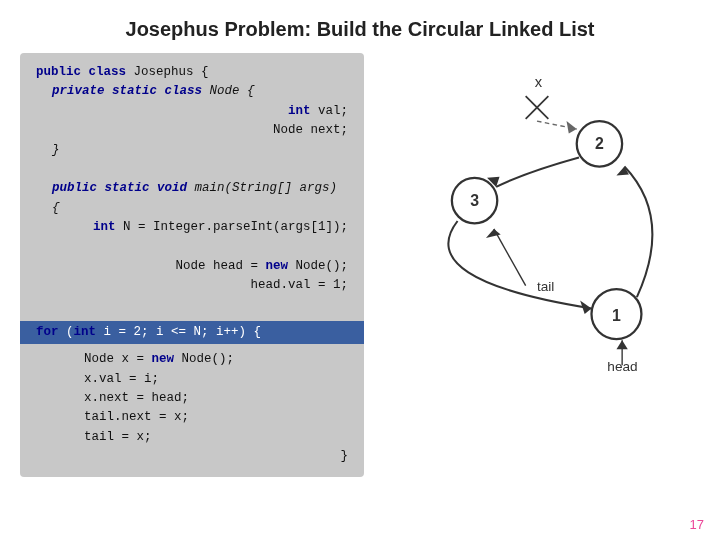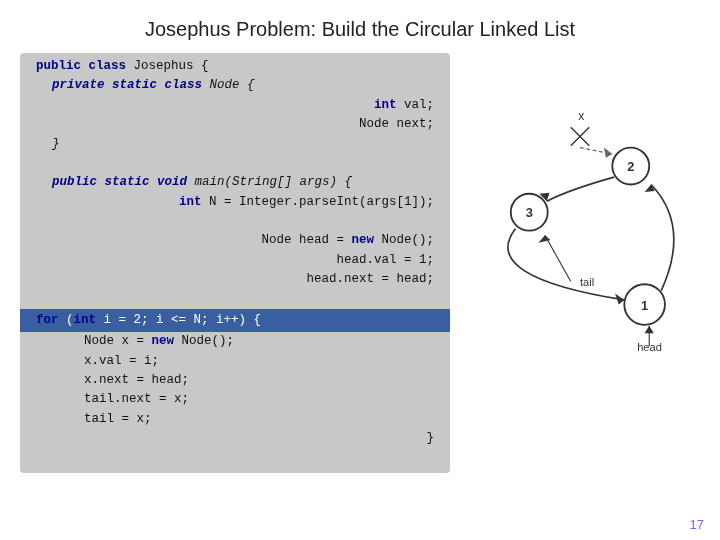--- a/index.html
+++ b/index.html
@@ -8,49 +8,49 @@
       height: 540px;
       background: #ffffff;
       font-family: Arial, sans-serif;
       overflow: hidden;
       position: relative;
     }
 
     .title {
       text-align: center;
       font-size: 20px;
-      font-weight: normal;
+      font-weight: bold;
       padding: 18px 0 12px 0;
       color: #222;
     }
 
     .main-area {
       display: flex;
       flex-direction: row;
       padding: 0 20px;
       gap: 10px;
     }
 
     .code-panel {
       background: #c8c8c8;
       border-radius: 4px;
-      padding: 4px 16px;
-      width: 430px;
+      padding: 10px 16px;
+      width: 344px;
       font-family: 'Courier New', Courier, monospace;
       font-size: 12.5px;
       line-height: 1.55;
       color: #111;
       position: relative;
     }
 
     .code-panel .highlight-blue {
       background: #3a5fa0;
       color: #ffffff;
       display: block;
-      margin: 0 -16px;
+      margin: 6px -16px;
       padding: 2px 16px;
     }
 
     .kw { color: #00008b; font-weight: bold; }
     .code-line { display: block; }
     .indent1 { padding-left: 16px; font-style: italic; }
     .indent2 { padding-left: 32px; text-align: right; }
     .indent3 { padding-left: 48px; }
 
     
@@ -66,42 +66,41 @@
       left: 0;
       width: 100%;
       height: 100%;
     }
 
     .slide-number {
       position: absolute;
       bottom: 8px;
       right: 16px;
       font-size: 13px;
-      color: #8b5cf6;
+      color: #ec4899;
     }
   </style>
 </head>
 <body>
 
 <div class="title">Josephus Problem:  Build the Circular Linked List</div>
 
 <div class="main-area">
   <div class="code-panel">
     <span class="code-line"><span class="kw">public</span> <span class="kw">class</span> Josephus {</span>
     <span class="code-line indent1"><span class="kw">private</span> <span class="kw">static</span> <span class="kw">class</span> Node {</span>
     <span class="code-line indent2"><span class="kw">int</span> val;</span>
     <span class="code-line indent2">Node next;</span>
     <span class="code-line indent1">}</span>
     <span class="code-line">&nbsp;</span>
     <span class="code-line indent1"><span class="kw">public</span> <span class="kw">static</span> <span class="kw">void</span> main(String[] args) {</span>
     <span class="code-line indent2"><span class="kw">int</span> N = Integer.parseInt(args[1]);</span>
     <span class="code-line">&nbsp;</span>
     <span class="code-line indent2">Node head = <span class="kw">new</span> Node();</span>
     <span class="code-line indent2">head.val = 1;</span>
-    <span class="code-line indent2">head.next = head;</span>
     <span class="code-line">&nbsp;</span>
     <span class="highlight-blue">
         <span class="code-line">        <span class="kw">for</span> (<span class="kw">int</span> i = 2; i &lt;= N; i++) {</span>
       </span>
     <span class="code-line indent3">Node x = <span class="kw">new</span> Node();</span>
     <span class="code-line indent3">x.val = i;</span>
     <span class="code-line indent3">x.next = head;</span>
     <span class="code-line indent3">tail.next = x;</span>
     <span class="code-line indent3">tail = x;</span>
     <span class="code-line indent2">}</span>

